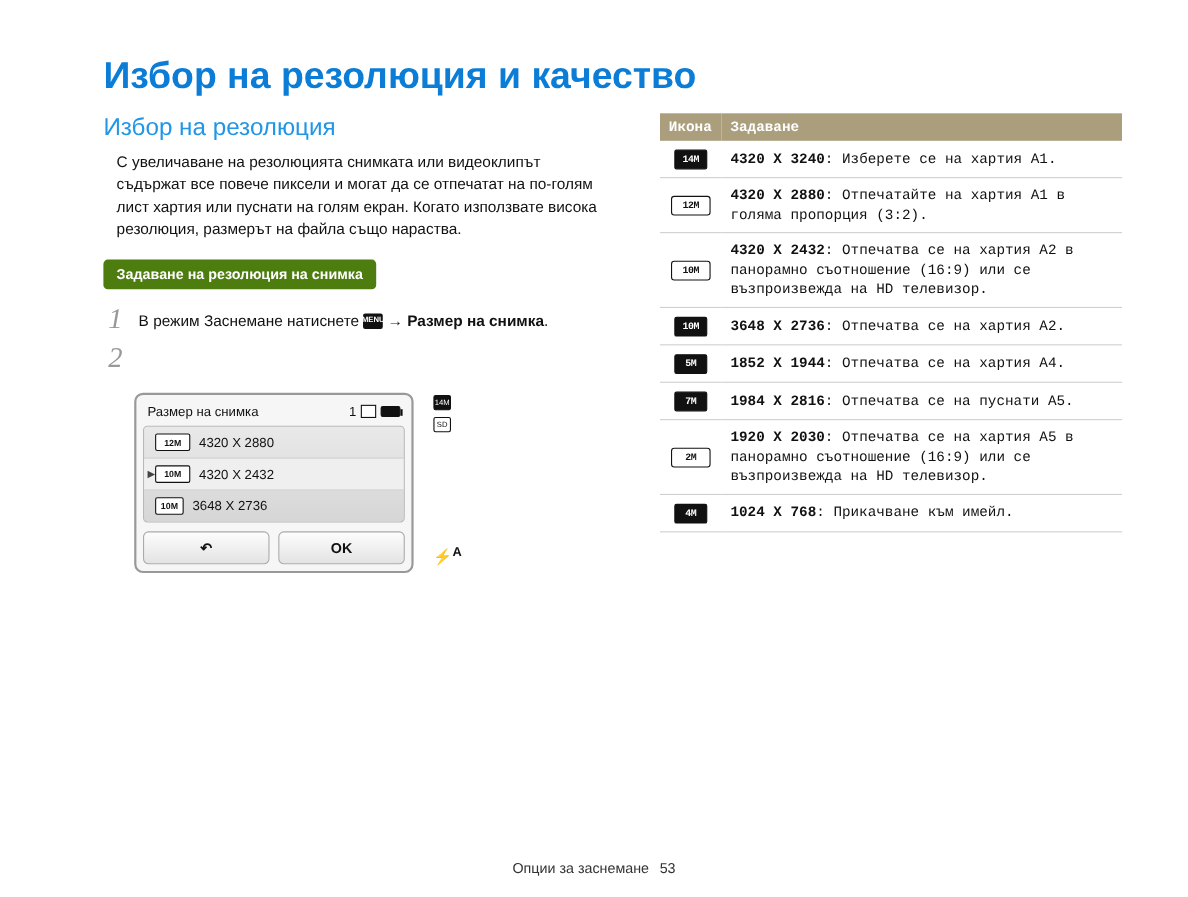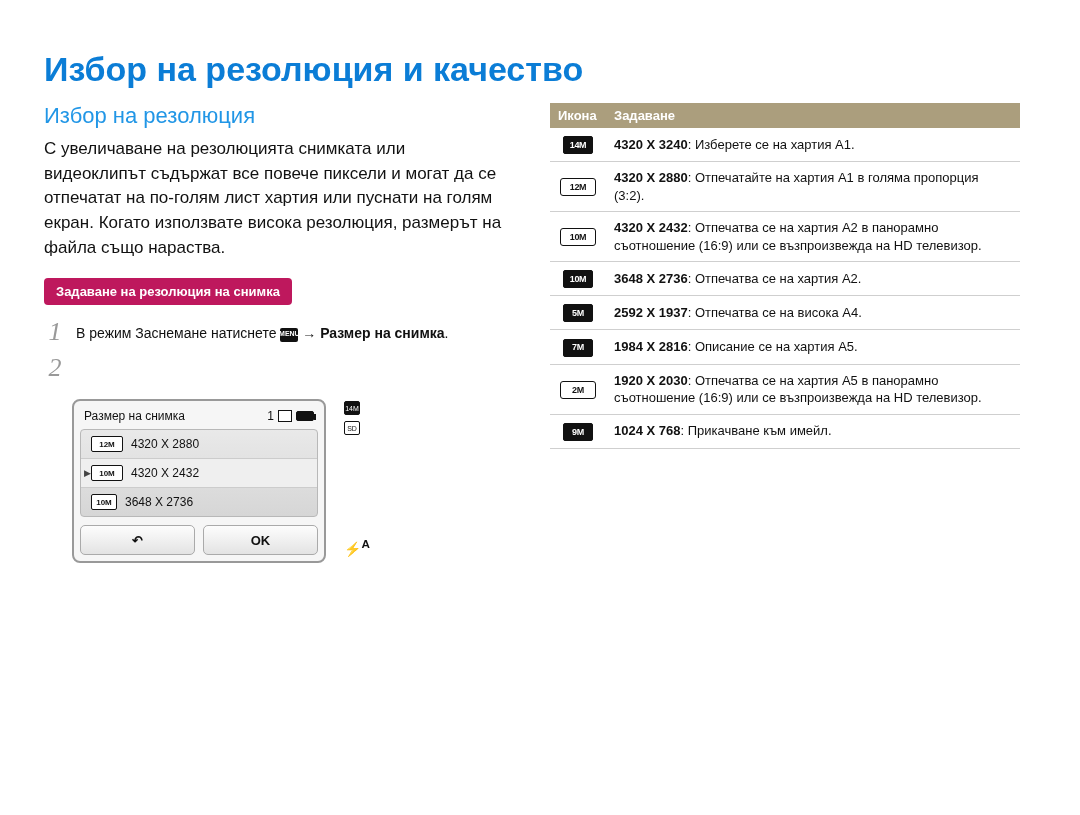--- a/index.html
+++ b/index.html
@@ -1,18 +1,18 @@
 <!DOCTYPE html>
 <html><head>
 <meta charset="utf-8">
 <style>
   * { box-sizing: border-box; margin: 0; padding: 0; }
   html, body { width: 1080px; height: 815px; font-family: Arial, Helvetica, sans-serif; background: #fff; color: #111; }
   .page {
-    padding: 50px 60px 0 44px;
+    padding: 50px 60px 0 94px;
     position: relative;
     height: 100%;
   }
   h1.title {
     color: #0b7dd6;
     font-size: 34px;
     font-weight: 700;
     margin-bottom: 14px;
   }
   p.lead {
@@ -26,27 +26,28 @@
   }
   .col-left { width: 460px; }
   .col-right { flex: 1; }
   h2.subheading {
     color: #2196e6;
     font-size: 22px;
     font-weight: 400;
     margin-bottom: 8px;
   }
   p.body {
-    font-size: 17px;
+    font-size: 14px;
     line-height: 1.45;
     margin-bottom: 18px;
+    margin-left: 12px;
   }
   .proc-badge {
     display: inline-block;
-    background: #be185d;
+    background: #4d7c0f;
     color: #fff;
     font-size: 13px;
     font-weight: 700;
     padding: 6px 12px;
     border-radius: 4px;
     margin-bottom: 14px;
   }
   .step-row {
     display: flex;
     align-items: flex-start;
@@ -156,20 +157,21 @@
     background:#111; color:#fff;
   }
   .ind.white { background:#fff; color:#111; }
   .flash-ind { font-weight:700; font-size:14px; margin-top: 96px; }
 
   
   table.icon-table {
     width: 100%;
     border-collapse: collapse;
     font-size: 13px;
+    font-family: Liberation Mono, monospace;
   }
   table.icon-table th {
     background: #ab9e7d;
     color: #fff;
     font-weight: 700;
     text-align: left;
     padding: 5px 8px;
     font-size: 13px;
   }
   table.icon-table th:first-child { width: 56px; }
@@ -286,32 +288,36 @@
           <tr>
             <td class="ic"><span class="tbl-ic wide">10M</span></td>
             <td><span class="dim">4320 X 2432</span><span>: Отпечатва се на хартия A2 в панорамно съотношение (16:9) или се възпроизвежда на HD телевизор.</span></td>
           </tr>
           <tr>
             <td class="ic"><span class="tbl-ic filled">10M</span></td>
             <td><span class="dim">3648 X 2736</span><span>: Отпечатва се на хартия A2.</span></td>
           </tr>
           <tr>
             <td class="ic"><span class="tbl-ic filled">5M</span></td>
-            <td><span class="dim">2592 X 1937</span><span>: Отпечатва се на висока A4.</span></td>
+            <td><span class="dim">1852 X 1944</span><span>: Отпечатва се на хартия A4.</span></td>
           </tr>
           <tr>
             <td class="ic"><span class="tbl-ic filled">7M</span></td>
-            <td><span class="dim">1984 X 2816</span><span>: Описание се на хартия A5.</span></td>
+            <td><span class="dim">1984 X 2816</span><span>: Отпечатва се на пуснати A5.</span></td>
           </tr>
           <tr>
             <td class="ic"><span class="tbl-ic wide">2M</span></td>
             <td><span class="dim">1920 X 2030</span><span>: Отпечатва се на хартия A5 в панорамно съотношение (16:9) или се възпроизвежда на HD телевизор.</span></td>
           </tr>
           <tr>
-            <td class="ic"><span class="tbl-ic filled">9M</span></td>
+            <td class="ic"><span class="tbl-ic filled">4M</span></td>
             <td><span class="dim">1024 X 768</span><span>: Прикачване към имейл.</span></td>
           </tr>
         </tbody>
       </table>
     </div>
   </div>
 
+  <div class="footer">
+    <span>Опции за заснемане</span>
+    <span class="pg">53</span>
+  </div>
 </div>
 
 </body></html>

